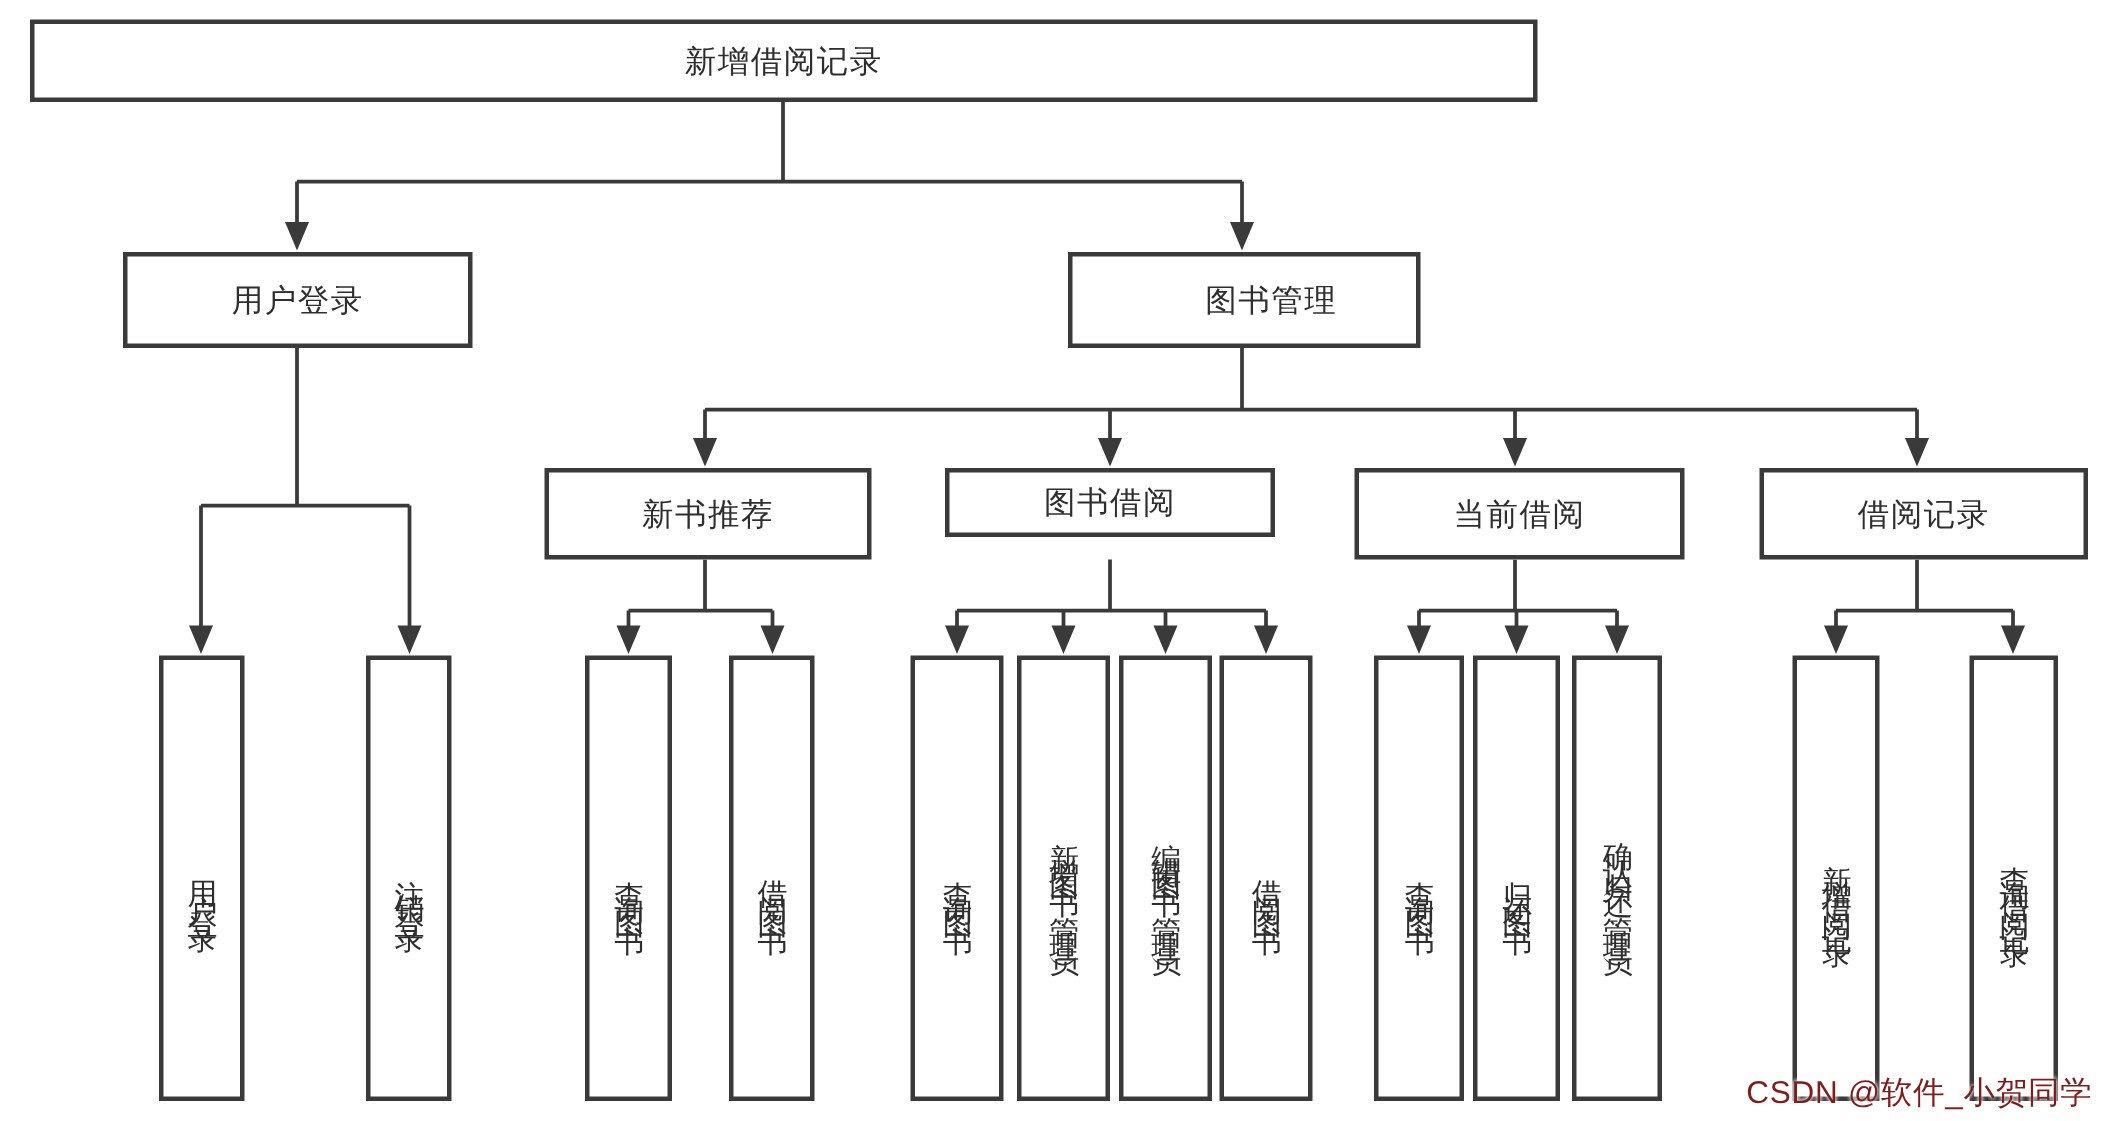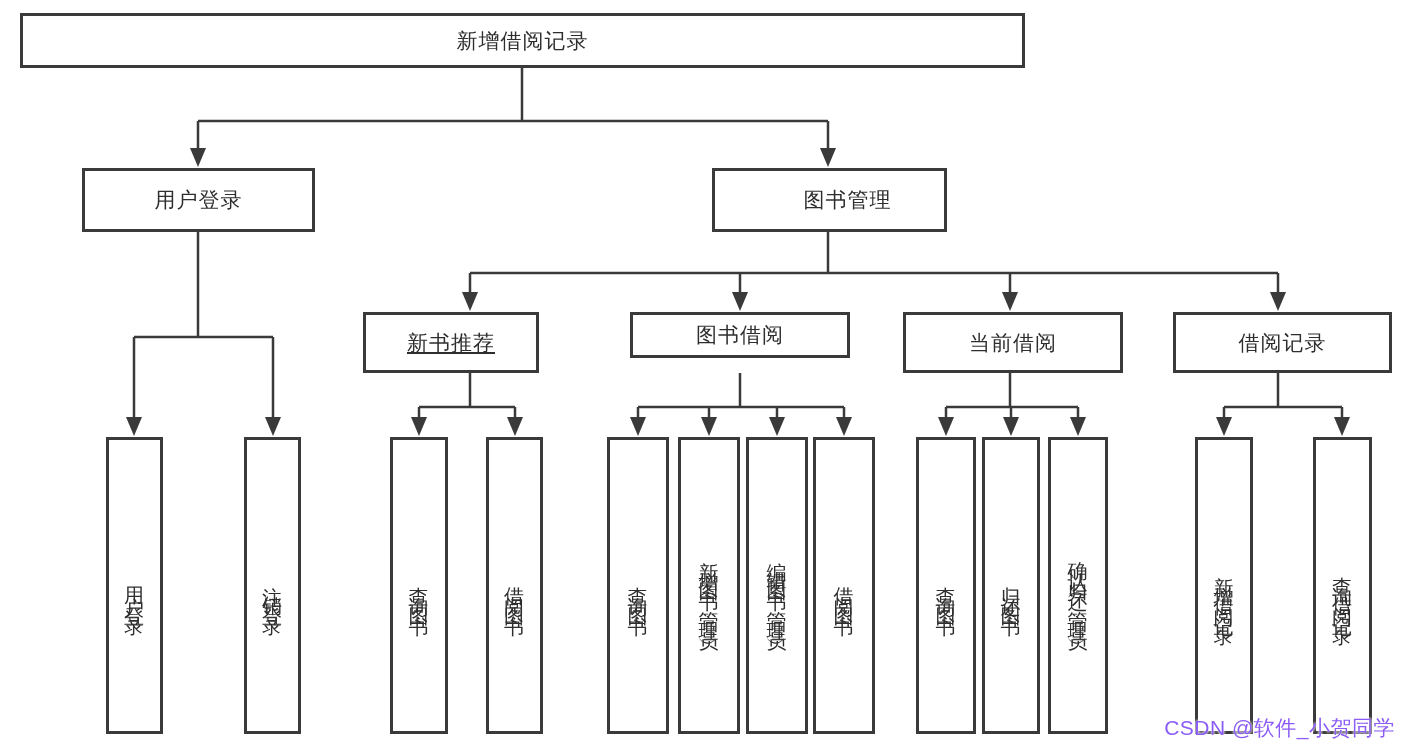--- a/index.html
+++ b/index.html
@@ -55,21 +55,21 @@
     margin-bottom: -10px;
     white-space: nowrap;
     color: #2e2e2e;
   }
   #watermark {
     position: absolute;
     right: 10px;
     top: 714px;
     font-size: 21px;
     letter-spacing: 0.5px;
-    color: #8b5cf6;
+    color: #7f1d1d;
     text-shadow: 0 0 3px #ffffff, 0 0 3px #ffffff;
     z-index: 5;
   }
 </style>
 </head>
 <body>
 
 <div id="canvas">
 
   <svg id="connectors" viewBox="0 0 1405 747" xmlns="http://www.w3.org/2000/svg">
@@ -135,21 +135,21 @@
     <span>新增借阅记录</span>
   </div>
 
   <div class="hnode" style="left:82px; top:168px; width:233px; height:64px;">
     <span>用户登录</span>
   </div>
   <div class="hnode" style="left:712px; top:168px; width:235px; height:64px;padding-left:36px;">
     <span>图书管理</span>
   </div>
 
-  <div class="hnode" style="left:363px; top:312px; width:176px; height:61px;text-decoration:underline;">
+  <div class="hnode" style="left:363px; top:312px; width:218px; height:61px;">
     <span>新书推荐</span>
   </div>
   <div class="hnode" style="left:630px; top:312px; width:220px; height:46px;">
     <span>图书借阅</span>
   </div>
   <div class="hnode" style="left:903px; top:312px; width:220px; height:61px;">
     <span>当前借阅</span>
   </div>
   <div class="hnode" style="left:1173px; top:312px; width:219px; height:61px;">
     <span>借阅记录</span>

